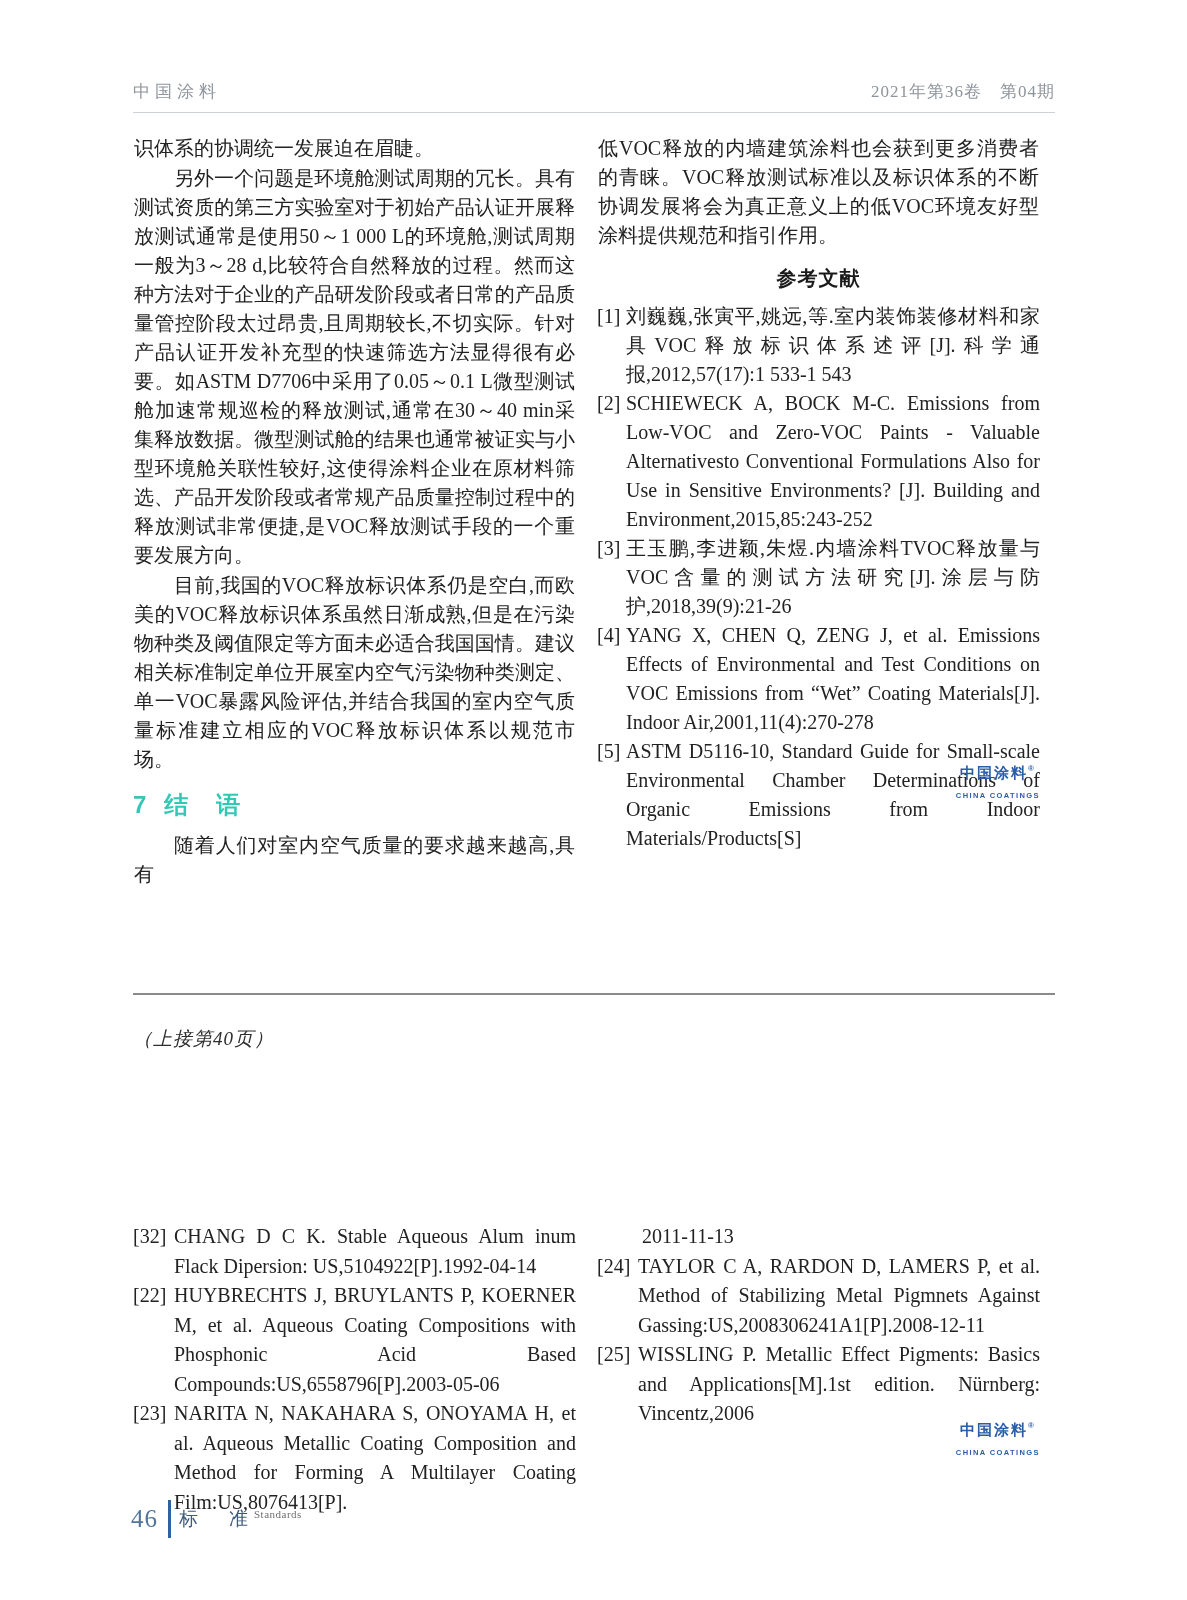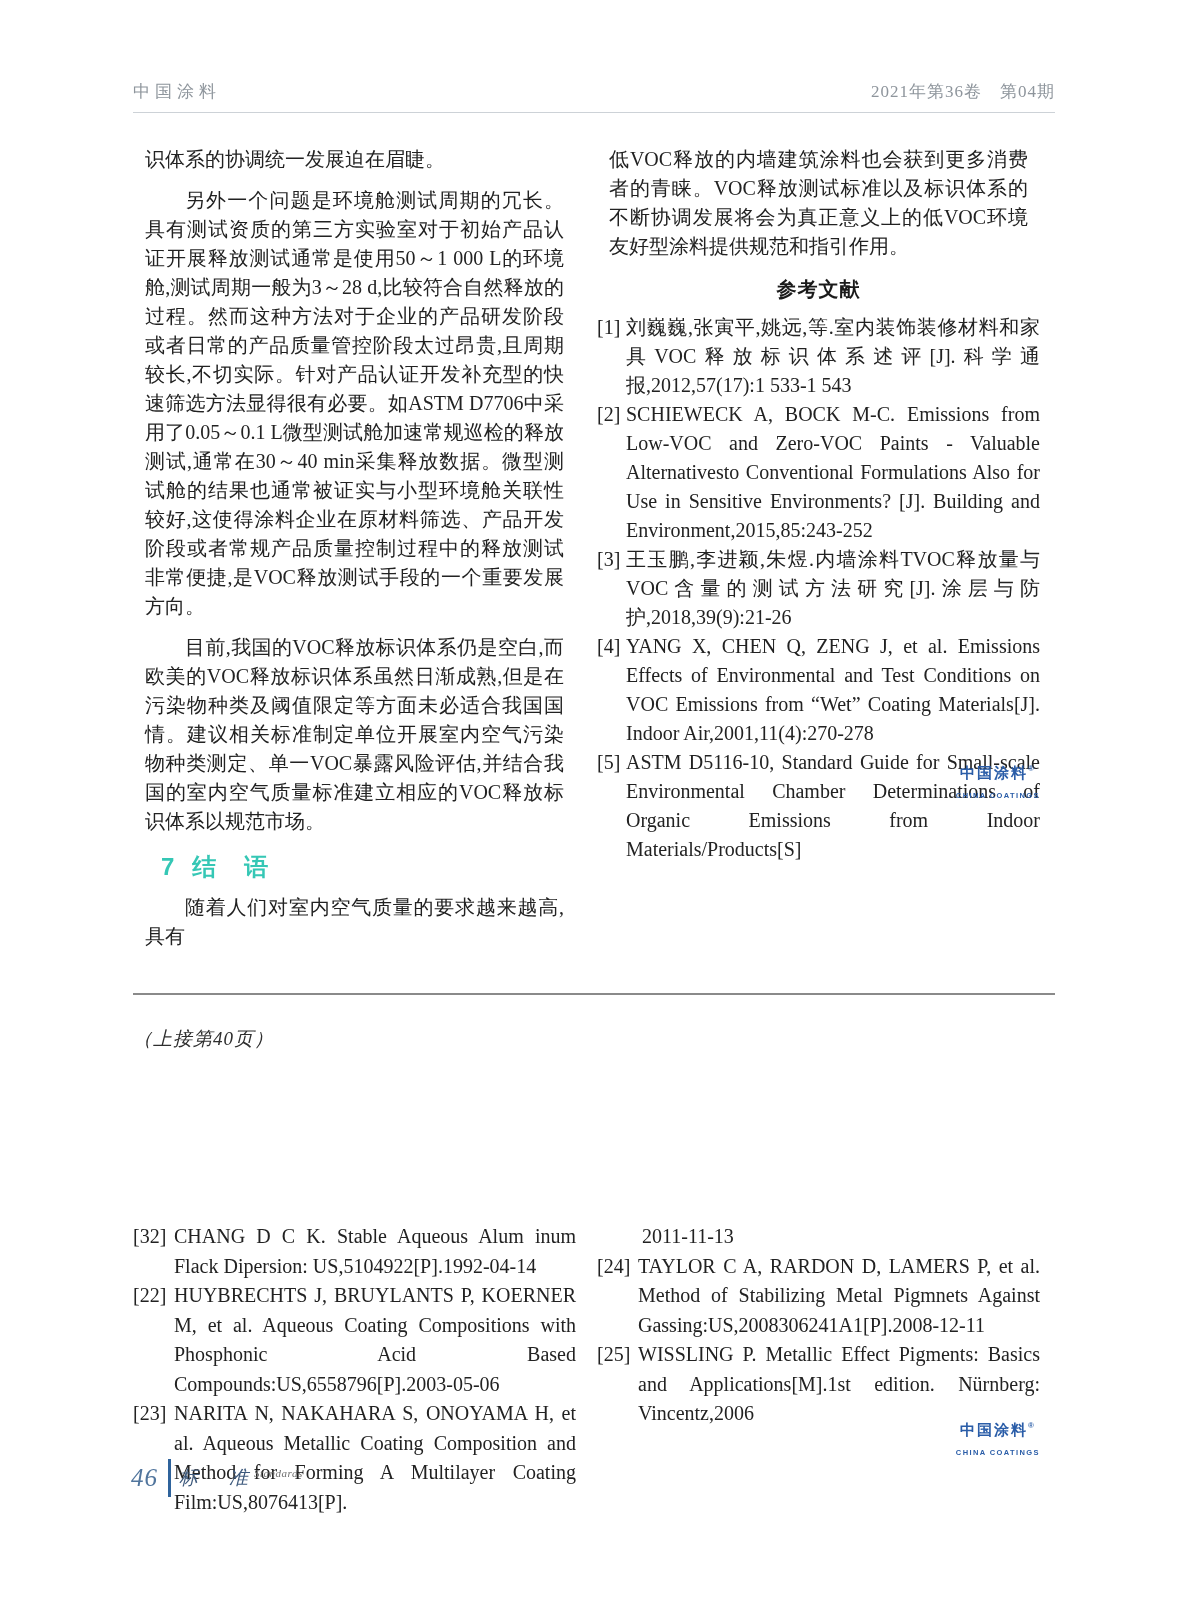--- a/index.html
+++ b/index.html
@@ -13,27 +13,27 @@
     display:flex;justify-content:space-between;align-items:flex-end;
     padding-bottom:9px;border-bottom:1px solid #cdd2d7;
     color:#8e959c;font-size:17px;
   }
   .journal-name{letter-spacing:5px;}
   .issue-info{letter-spacing:1px;}
   
   .col{position:absolute;width:443px;font-size:20px;line-height:29px;text-align:justify;}
   .col-left{left:133px;top:133px;}
   .col-right{left:597px;top:133px;}
-  p{margin:12px;}
+  p{margin:1px;}
   .indent{text-indent:2em;}
   
   .sec-heading{
     margin-top:16px;margin-bottom:12px;text-indent:0;text-align:left;
     font-family:"Liberation Sans","DejaVu Sans",sans-serif;
-    font-weight:bold;font-size:24px;color:#35c7b5;letter-spacing:2px;margin-left:28px;
+    font-weight:bold;font-size:24px;color:#35c7b5;letter-spacing:2px;
   }
   .sec-num{margin-right:16px;}
   
   .refs-title{
     margin-top:14px;margin-bottom:9px;text-align:center;text-indent:0;
     font-family:"Liberation Sans","DejaVu Sans",sans-serif;
     font-weight:bold;font-size:20px;color:#1a1a1a;letter-spacing:1px;
   }
   .ref{position:relative;padding-left:29px;text-align:justify;}
   .ref-num{position:absolute;left:0;top:0;}
@@ -53,21 +53,21 @@
   .logo{
     position:absolute;right:147px;text-align:center;color:#2a5da8;
     font-family:"Liberation Sans","DejaVu Sans",sans-serif;line-height:1.1;
   }
   .logo-top{top:765px;}
   .logo-bottom{top:1422px;}
   .logo-cn{font-size:15px;font-weight:bold;letter-spacing:2px;white-space:nowrap;}
   .logo-mark{font-size:8px;vertical-align:top;}
   .logo-en{font-size:7.5px;font-weight:bold;letter-spacing:1.4px;margin-top:10px;white-space:nowrap;}
   
-  .footer{position:absolute;left:131px;top:1459px;display:flex;align-items:center;font-style:italic;}
+  .footer{position:absolute;left:131px;top:1500px;display:flex;align-items:center;}
   .page-num{font-size:25px;color:#51759d;letter-spacing:1px;}
   .footer-bar{width:3px;height:38px;background:#2f639c;margin:0 8px 0 10px;}
   .footer-section{display:flex;flex-direction:row;justify-content:center;}
   .footer-cn{font-size:19px;color:#3e5a7d;letter-spacing:6px;line-height:1.15;}
   .footer-en{font-size:11px;color:#6e6e6e;letter-spacing:0.5px;text-align:right;}
 </style>
 </head>
 <body>
 
 <div class="page">

